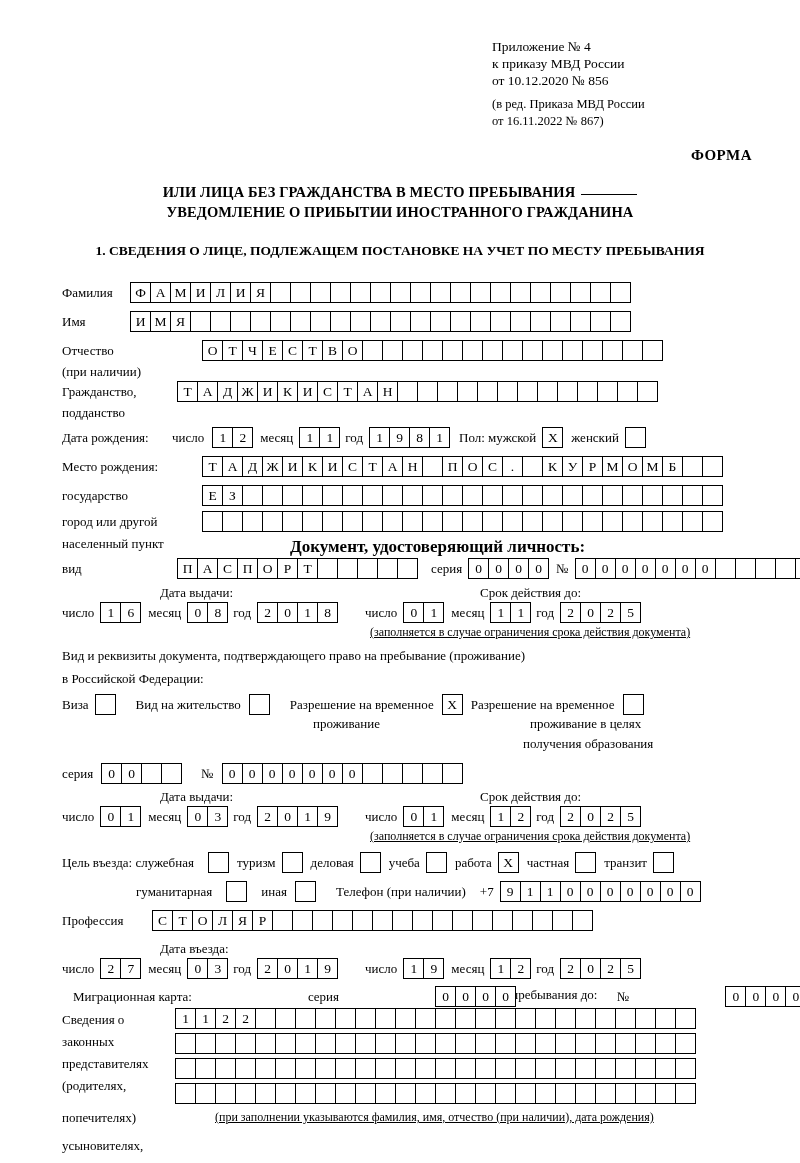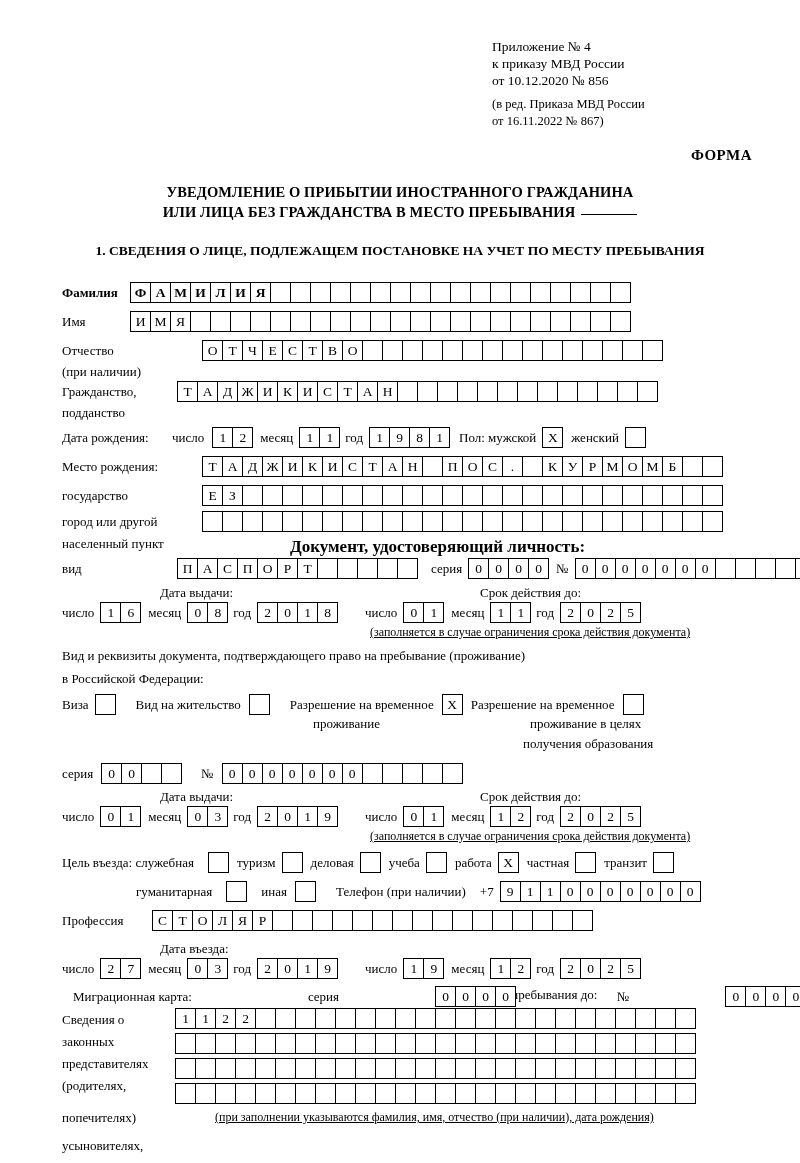--- a/index.html
+++ b/index.html
@@ -136,29 +136,29 @@
     <div>к приказу МВД России</div>
     <div>от 10.12.2020 № 856</div>
     <div class="gap"></div>
     <div class="small">(в ред. Приказа МВД России</div>
     <div class="small">от 16.11.2022 № 867)</div>
   </div>
 
   <div class="form-word">ФОРМА</div>
 
   <div class="title">
-    <div>УВЕДОМЛЕНИЕ О ПРИБЫТИИ ИНОСТРАННОГО ГРАЖДАНИНА</div>
     <div>
       <span>ИЛИ ЛИЦА БЕЗ ГРАЖДАНСТВА В МЕСТО ПРЕБЫВАНИЯ</span><span class="underline-after"></span>
     </div>
+    <div>УВЕДОМЛЕНИЕ О ПРИБЫТИИ ИНОСТРАННОГО ГРАЖДАНИНА</div>
   </div>
 
   <div class="section-title">1. СВЕДЕНИЯ О ЛИЦЕ, ПОДЛЕЖАЩЕМ ПОСТАНОВКЕ НА УЧЕТ ПО МЕСТУ ПРЕБЫВАНИЯ</div>
 
-  <div class="row" style="top:282px; left:62px;font-weight:bold;">
+  <div class="row" style="top:282px; left:62px;">
     <div class="lbl labelcell" style="width:68px;">Фамилия</div>
     <div class="boxes">
         <div class="bx">Ф</div>
         <div class="bx">А</div>
         <div class="bx">М</div>
         <div class="bx">И</div>
         <div class="bx">Л</div>
         <div class="bx">И</div>
         <div class="bx">Я</div>
         <div class="bx"></div>

